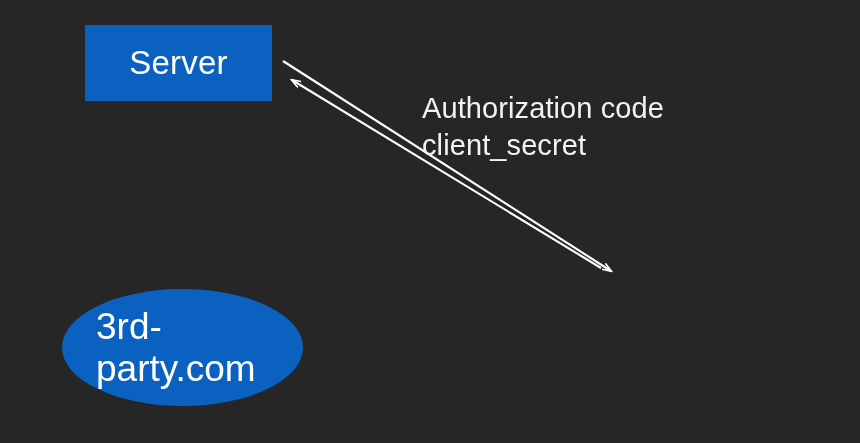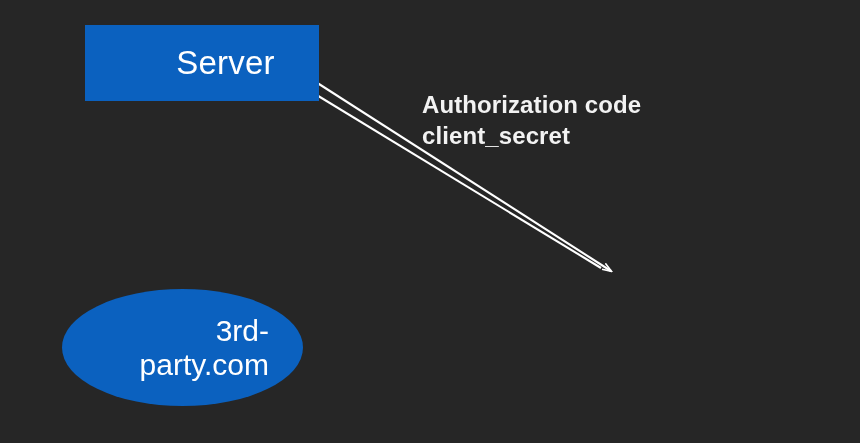--- a/index.html
+++ b/index.html
@@ -27,31 +27,30 @@
     line-height: 1.02;
     letter-spacing: 0.2px;
   }
   #server-node {
     left: 85px;
     top: 25px;
     width: 187px;
     height: 76px;
     background: #0B61BF;
     font-size: 33px;
-    padding-left: 47px;
   }
   .ellipse-node {
     position: absolute;
     border-radius: 50%;
     display: flex;
     align-items: center;
     justify-content: center;
-    text-align: right;
+    text-align: left;
     color: #ffffff;
-    font-size: 30px;
+    font-size: 37px;
     line-height: 1.12;
     padding: 0 34px;
     box-sizing: border-box;
   }
   #thirdparty-node {
     left: 62px;
     top: 289px;
     width: 241px;
     height: 117px;
     background: #0B61BF;
@@ -59,25 +58,24 @@
   #github-node {
     left: 537px;
     top: 289px;
     width: 241px;
     height: 117px;
     background: #B5761F;
   }
   .edge-label {
     position: absolute;
     color: #f2f2f2;
-    font-size: 24px;
+    font-size: 29px;
     line-height: 1.28;
     white-space: pre-line;
     letter-spacing: 0.1px;
-    font-weight: bold;
   }
   #label-auth {
     left: 422px;
     top: 90px;
   }
   #label-access {
     left: 320px;
     top: 191px;
   }
   svg.arrows {

